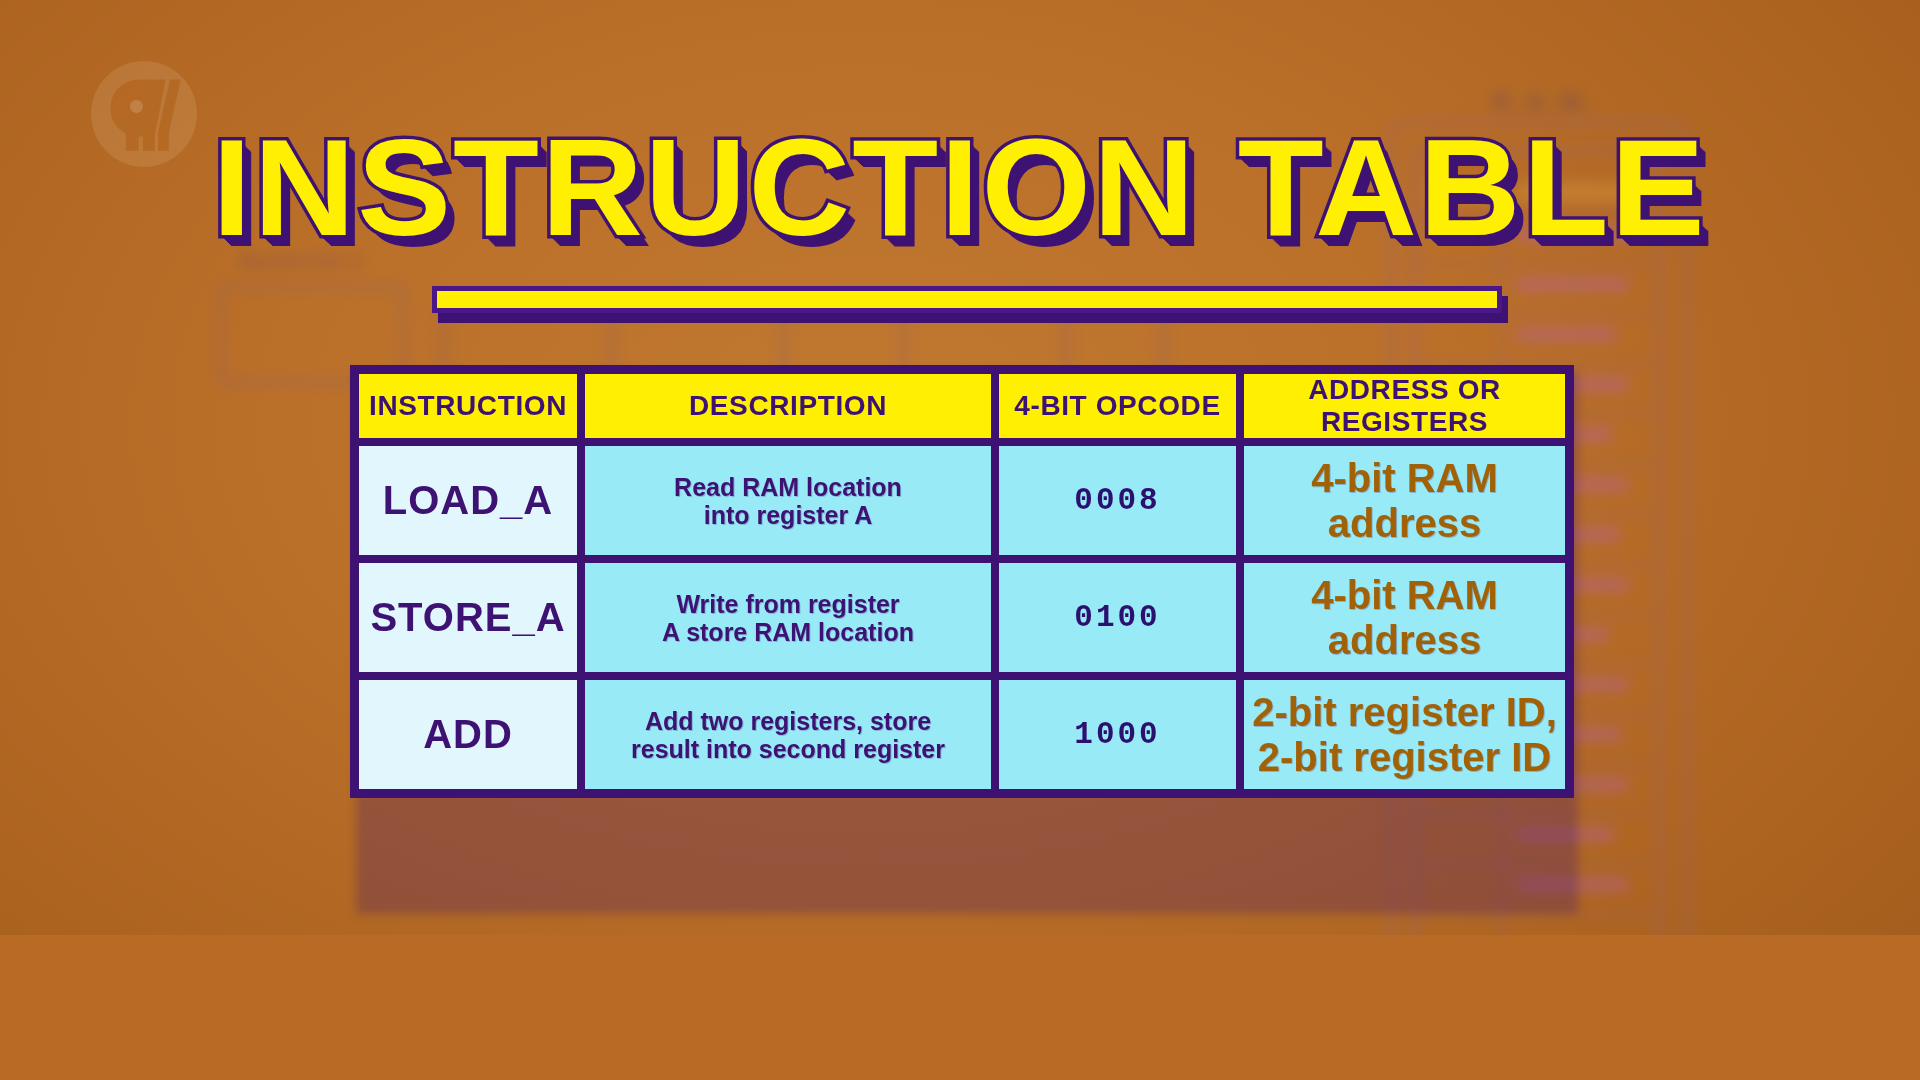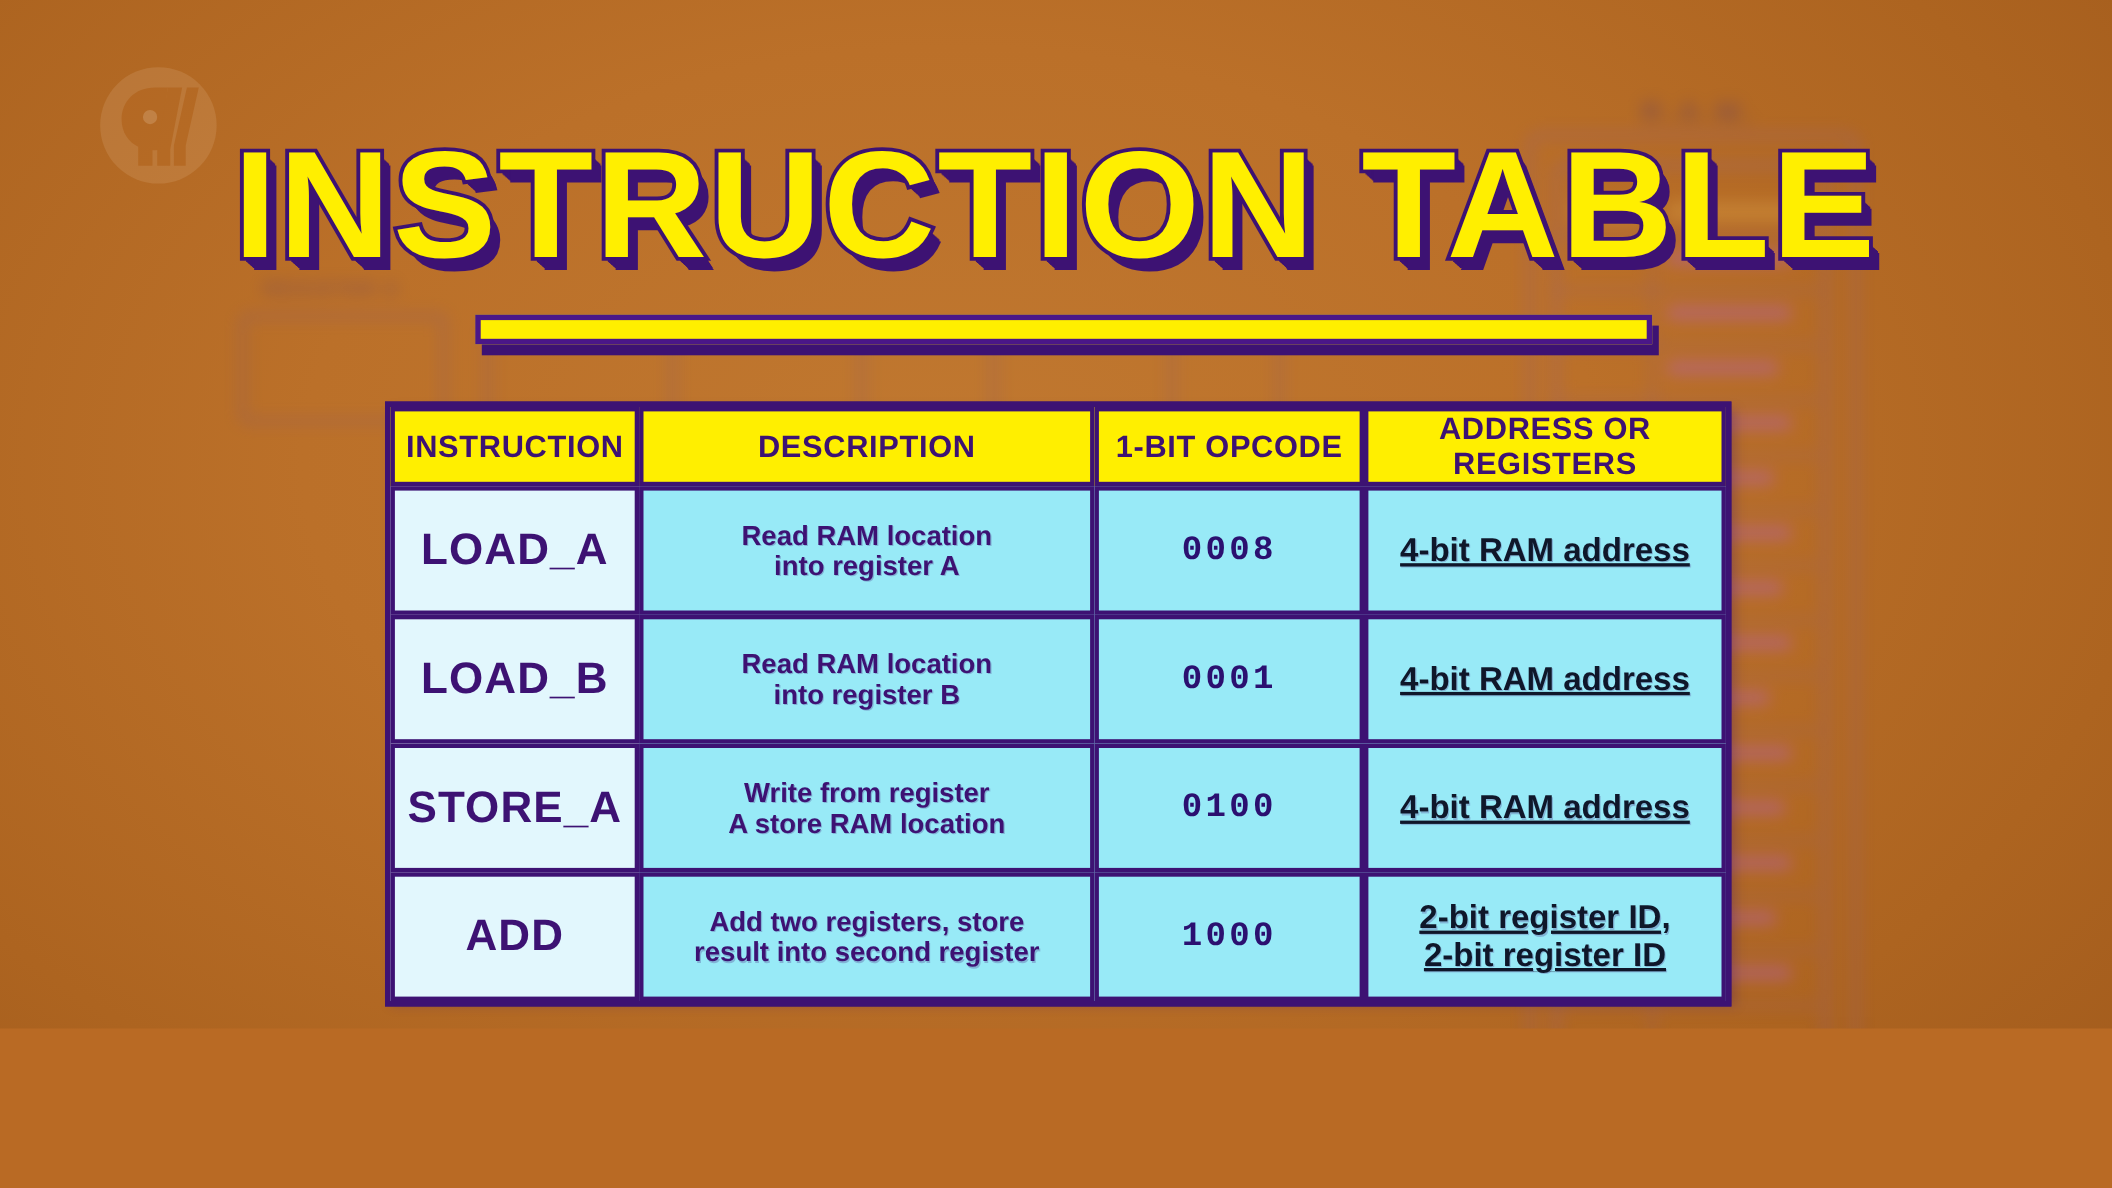--- a/index.html
+++ b/index.html
@@ -223,28 +223,27 @@
     background: #98eaf7;
     color: #2b1070;
     font-family: "Liberation Mono", "DejaVu Sans Mono", monospace;
     font-weight: 700;
     font-size: 31px;
     letter-spacing: 3px;
   }
 
   td.cell-address {
     background: #98eaf7;
-    color: #0f172a;
-    font-family: "Liberation Sans Narrow", "Liberation Sans", sans-serif;
-    font-weight: 700;
-    font-size: 30px;
+    color: #a16207;
+    font-family: "Liberation Sans Narrow", "Liberation Sans", sans-serif;
+    font-weight: 700;
+    font-size: 40px;
     line-height: 1.12;
     padding: 0 10px;
     text-shadow: 1px 1px 0 rgba(61,18,115,.25);
-    text-decoration: underline;
   }
 
   .nowrap-lines { white-space: pre-line; }
 </style>
 </head>
 <body>
 
 <div id="stage">
 
   <div id="bg-diagram">
@@ -322,37 +321,30 @@
     <colgroup>
       <col class="col-instruction">
       <col class="col-description">
       <col class="col-opcode">
       <col class="col-address">
     </colgroup>
     <thead>
       <tr>
         <th>INSTRUCTION</th>
         <th>DESCRIPTION</th>
-        <th>1-BIT OPCODE</th>
+        <th>4-BIT OPCODE</th>
         <th>ADDRESS OR REGISTERS</th>
       </tr>
     </thead>
     <tbody>
       <tr>
         <td class="cell-instruction">LOAD_A</td>
         <td class="cell-description nowrap-lines">Read RAM location
 into register A</td>
         <td class="cell-opcode">0008</td>
-        <td class="cell-address nowrap-lines">4-bit RAM address</td>
-      </tr>
-      <tr>
-        <td class="cell-instruction">LOAD_B</td>
-        <td class="cell-description nowrap-lines">Read RAM location
-into register B</td>
-        <td class="cell-opcode">0001</td>
         <td class="cell-address nowrap-lines">4-bit RAM address</td>
       </tr>
       <tr>
         <td class="cell-instruction">STORE_A</td>
         <td class="cell-description nowrap-lines">Write from register
 A store RAM location</td>
         <td class="cell-opcode">0100</td>
         <td class="cell-address nowrap-lines">4-bit RAM address</td>
       </tr>
       <tr>

